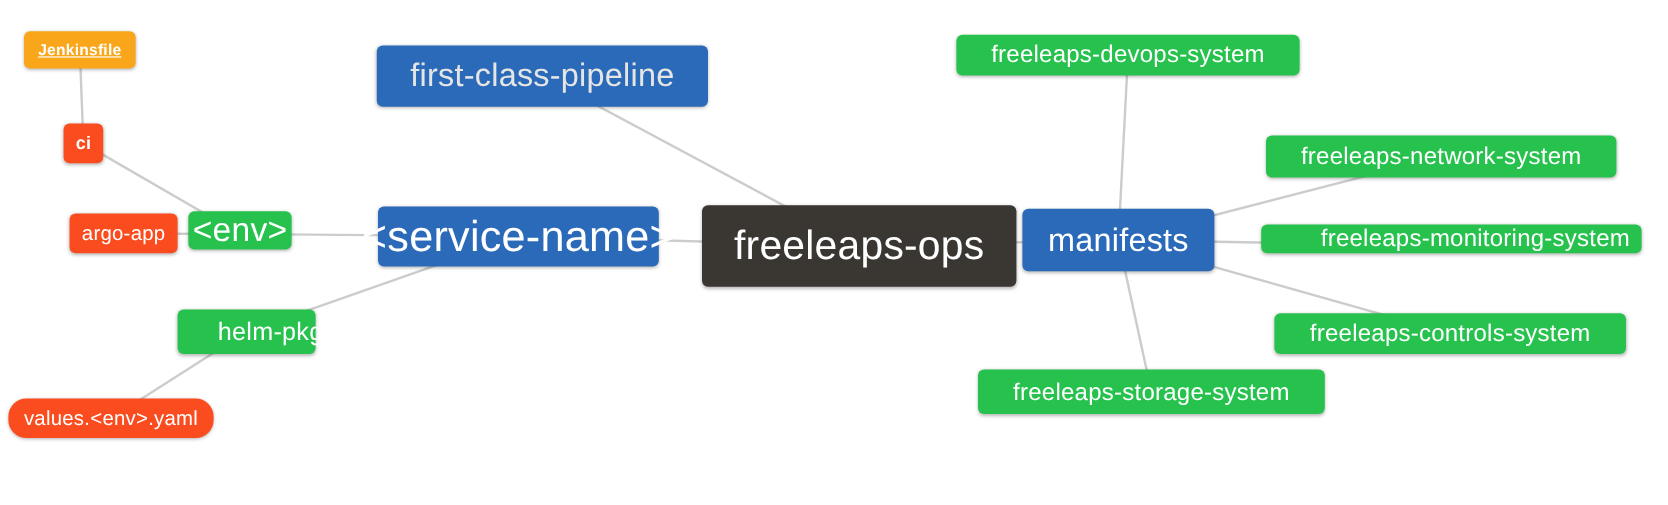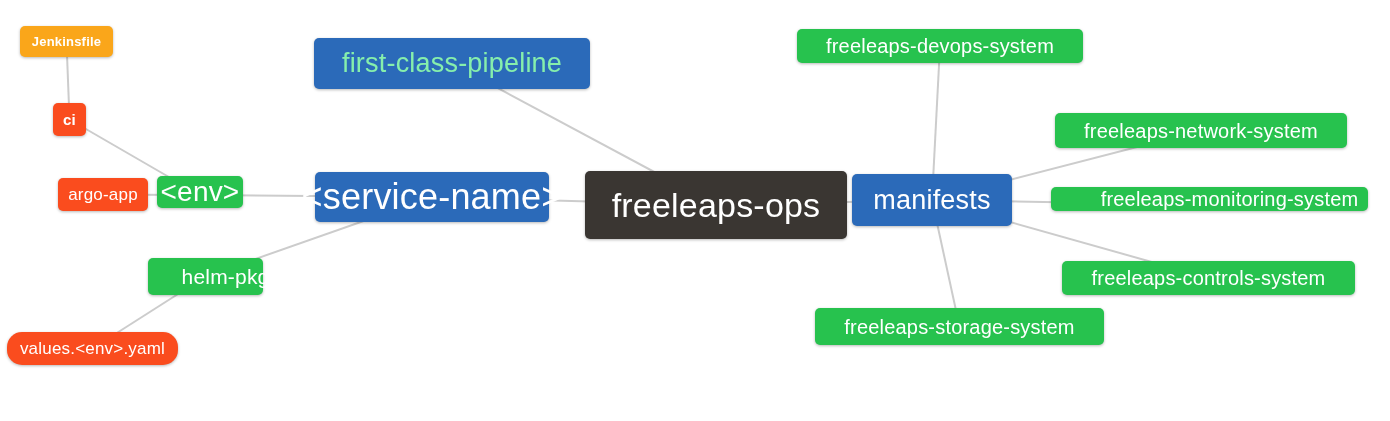--- a/index.html
+++ b/index.html
@@ -51,39 +51,39 @@
       <line x1="92.5" y1="348.5" x2="205.5" y2="276.5" stroke="#CCCCCC" stroke-width="2"></line>
       <line x1="452" y1="63.5" x2="716" y2="205" stroke="#CCCCCC" stroke-width="2"></line>
       <line x1="432" y1="197" x2="716" y2="205" stroke="#CCCCCC" stroke-width="2"></line>
       <line x1="716" y1="205" x2="932" y2="200" stroke="#CCCCCC" stroke-width="2"></line>
       <line x1="932" y1="200" x2="940" y2="46" stroke="#CCCCCC" stroke-width="2"></line>
       <line x1="932" y1="200" x2="1201" y2="130.5" stroke="#CCCCCC" stroke-width="2"></line>
       <line x1="932" y1="200" x2="1209.5" y2="205" stroke="#CCCCCC" stroke-width="2"></line>
       <line x1="932" y1="200" x2="1208.5" y2="278" stroke="#CCCCCC" stroke-width="2"></line>
       <line x1="932" y1="200" x2="959.5" y2="326.5" stroke="#CCCCCC" stroke-width="2"></line>
     </svg>
-<div class="node" style="left: 20px; top: 26px; width: 93px; height: 31px; font-size: 13px; font-weight: 700; background: rgb(250, 166, 26); color: rgb(255, 255, 255);">
+<div class="node" style="left: 20px; top: 26px; width: 93px; height: 31px; font-size: 13px; font-weight: 700; background: rgb(250, 166, 26); color: rgb(255, 255, 255); text-decoration: underline;">
       <span>Jenkinsfile</span>
     </div>
     <div class="node" style="left: 53px; top: 103px; width: 33px; height: 33px; font-size: 15px; font-weight: 700; background: rgb(250, 76, 30); color: rgb(255, 255, 255);">
       <span>ci</span>
     </div>
     <div class="node" style="left: 30px; top: 178px; width: 90px; height: 33px; font-size: 17px; font-weight: 400; background: rgb(250, 76, 30); color: rgb(255, 255, 255); margin-left: 28px;">
       <span>argo-app</span>
     </div>
     <div class="node" style="left: 157px; top: 176px; width: 86px; height: 32px; font-size: 28px; font-weight: 400; background: rgb(39, 194, 78); color: rgb(255, 255, 255);">
       <span>&lt;env&gt;</span>
     </div>
     <div class="node" style="left: 148px; top: 258px; width: 115px; height: 37px; font-size: 21px; font-weight: 400; background: rgb(39, 194, 78); color: rgb(255, 255, 255); padding-left: 40px;">
       <span>helm-pkg</span>
     </div>
     <div class="node" style="left: 7px; top: 332px; width: 171px; height: 33px; font-size: 17px; font-weight: 400; background: rgb(250, 76, 30); color: rgb(255, 255, 255); border-radius: 15px;">
       <span>values.&lt;env&gt;.yaml</span>
     </div>
-    <div class="node" style="left: 314px; top: 38px; width: 276px; height: 51px; font-size: 27px; font-weight: 400; background: rgb(43, 106, 185); color: #86efac;">
+    <div class="node" style="left: 314px; top: 38px; width: 276px; height: 51px; font-size: 27px; font-weight: 400; background: rgb(43, 106, 185); color: #e5e5e5;">
       <span>first-class-pipeline</span>
     </div>
     <div class="node" style="left: 315px; top: 172px; width: 234px; height: 50px; font-size: 36px; font-weight: 400; background: rgb(43, 106, 185); color: rgb(255, 255, 255);">
       <span>&lt;service-name&gt;</span>
     </div>
     <div class="node" style="left: 585px; top: 171px; width: 262px; height: 68px; font-size: 34px; font-weight: 400; background: rgb(58, 54, 50); color: rgb(255, 255, 255); justify-content: center;">
       <span>freeleaps-ops</span>
     </div>
     <div class="node" style="left: 852px; top: 174px; width: 160px; height: 52px; font-size: 27px; font-weight: 400; background: rgb(43, 106, 185); color: rgb(255, 255, 255);">
       <span>manifests</span>

